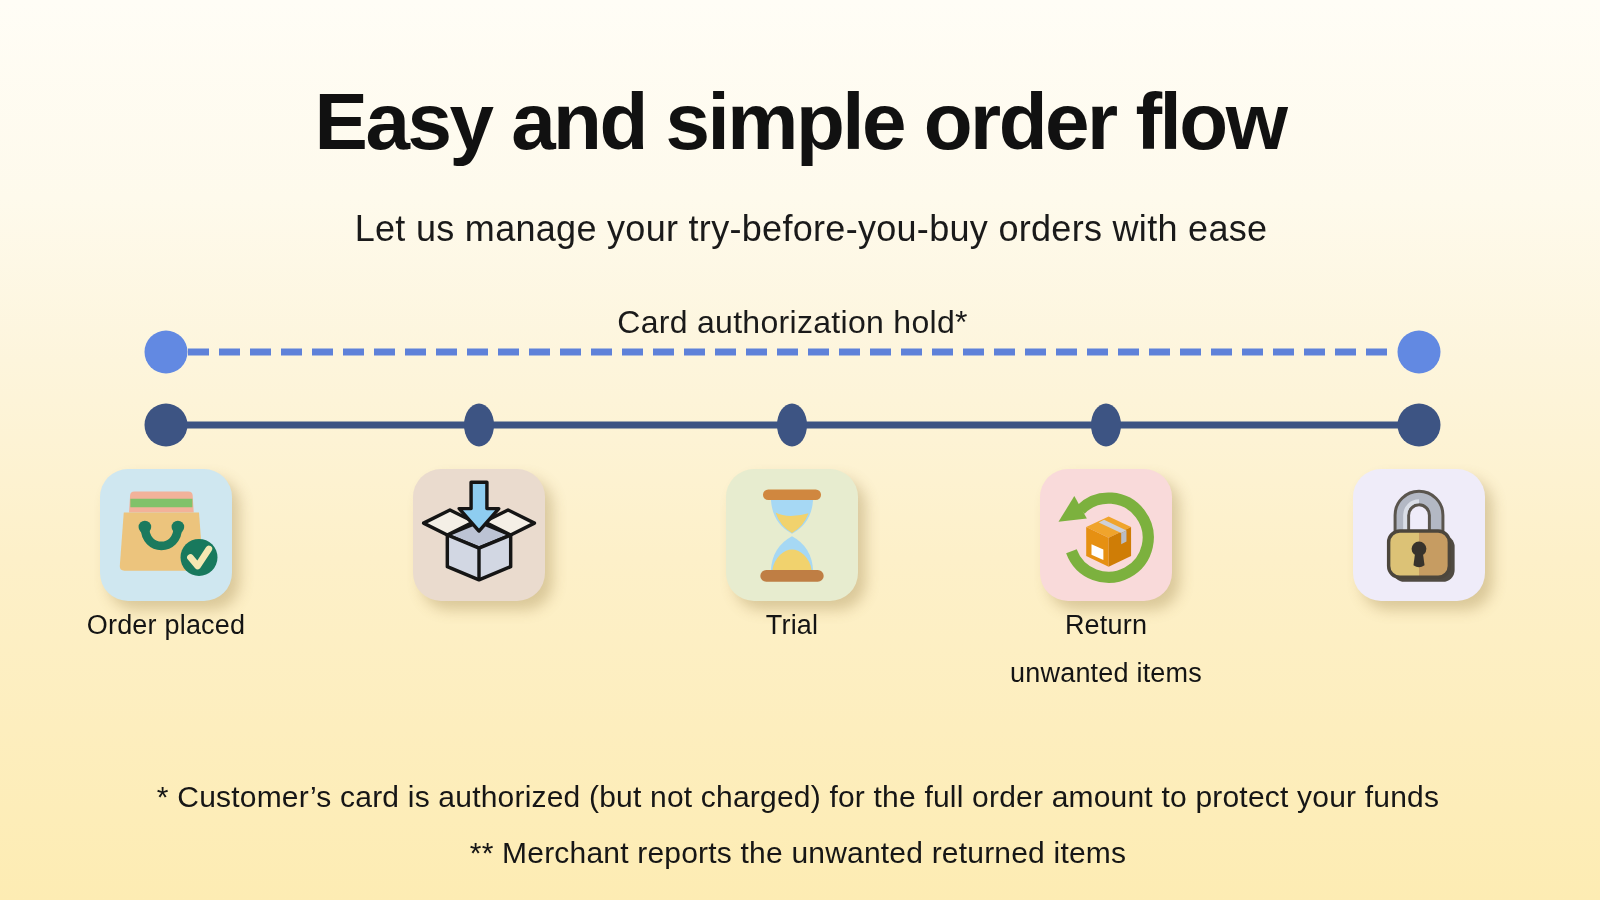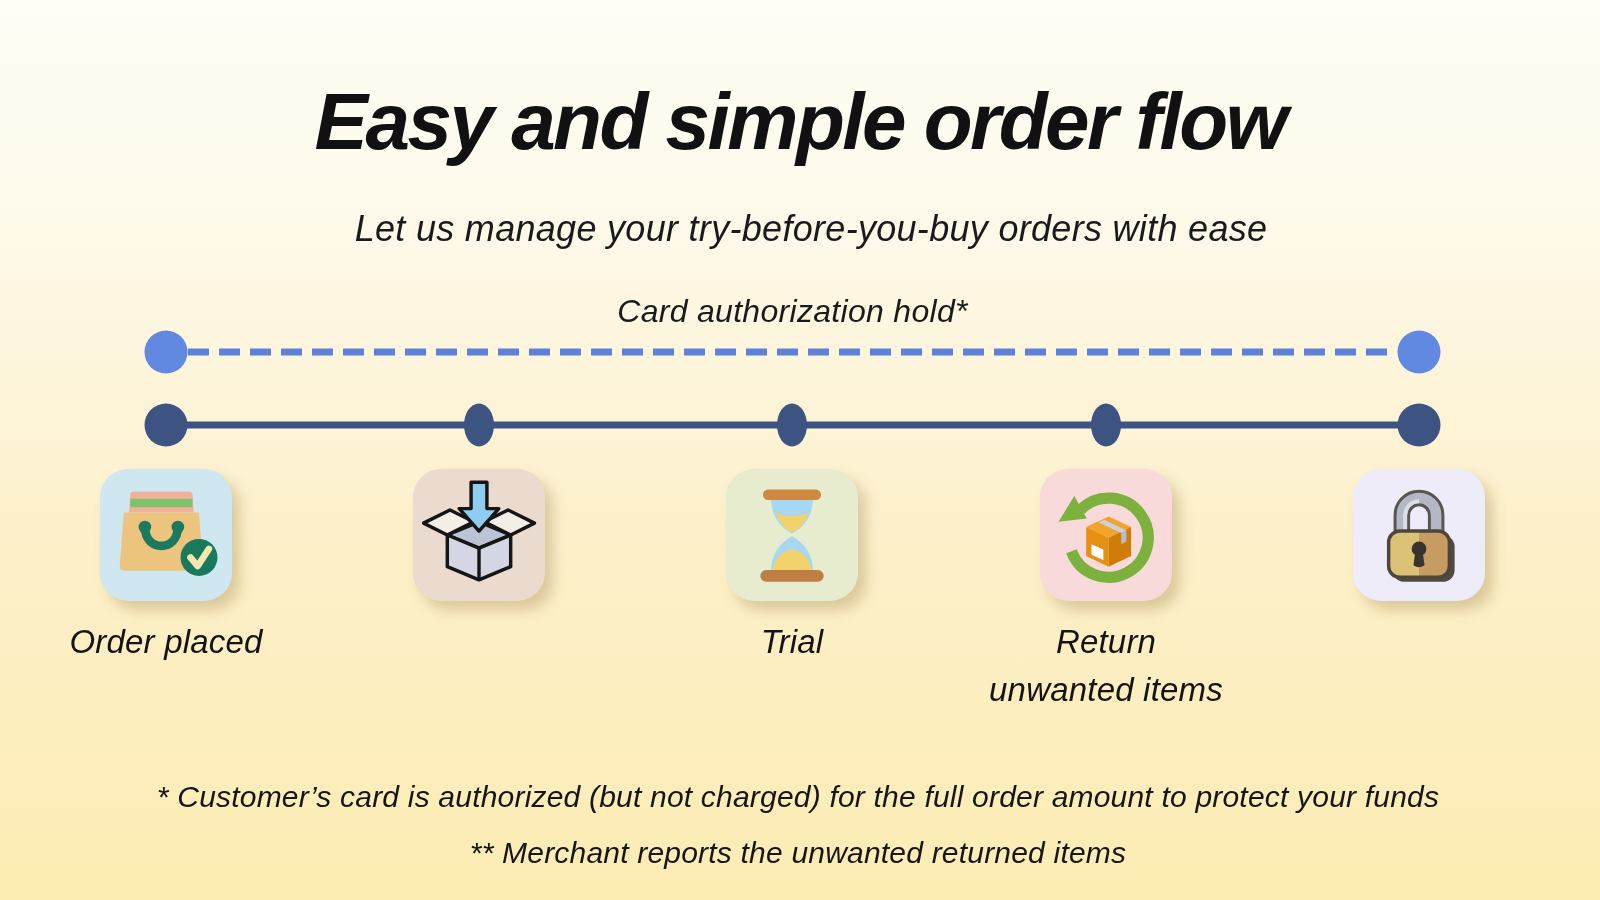--- a/index.html
+++ b/index.html
@@ -3,47 +3,46 @@
 <meta charset="utf-8">
 <style>
   html,body{margin:0;padding:0;}
   .canvas{
     position:relative;
     width:1600px;height:900px;
     overflow:hidden;
     background:linear-gradient(180deg,#fffdf6 0%,#fefaec 22%,#fdf5dc 40%,#fdf0c9 62%,#fdecb3 100%);
     font-family:"Liberation Sans",sans-serif;
     color:#161616;
-    font-style:italic;
   }
   .title{
     position:absolute;top:76px;left:0;width:100%;
     margin:0;text-align:center;
     font-size:80px;font-weight:800;letter-spacing:-2.5px;color:#111;
   }
   .subtitle{
     position:absolute;top:197px;left:0;width:100%;
     margin:11px;text-align:center;
     font-size:36px;font-weight:400;letter-spacing:.3px;color:#1a1a1a;
   }
   .hold-label{
-    position:absolute;top:293px;left:166px;width:1253px;
+    position:absolute;top:304px;left:166px;width:1253px;
     text-align:center;font-size:32px;color:#1a1a1a;letter-spacing:.3px;
   }
   .timeline-svg{position:absolute;top:0;left:0;width:1600px;height:900px;}
   .step{position:absolute;top:469px;width:320px;text-align:center;}
   .step-card{
     width:132px;height:132px;margin:0 auto;
     border-radius:28px;
     box-shadow:8px 9px 14px rgba(140,110,50,.30);
     display:flex;align-items:center;justify-content:center;
   }
   .step-card svg{width:132px;height:132px;display:block;}
   .step-label{
-    margin-top:17px;font-size:33px;line-height:48px;color:#141414;letter-spacing:.2px;
+    font-size:27px;line-height:48px;color:#141414;letter-spacing:.2px;
   }
   .step-label span{display:block;}
   .footnotes{
     position:absolute;left:28px;top:776px;width:1540px;
     font-size:30px;line-height:1.42;color:#161616;letter-spacing:.2px;text-align:center;
   }
   .footnotes p{margin:0 0 13px 0;}
 </style>
 </head>
 <body>

